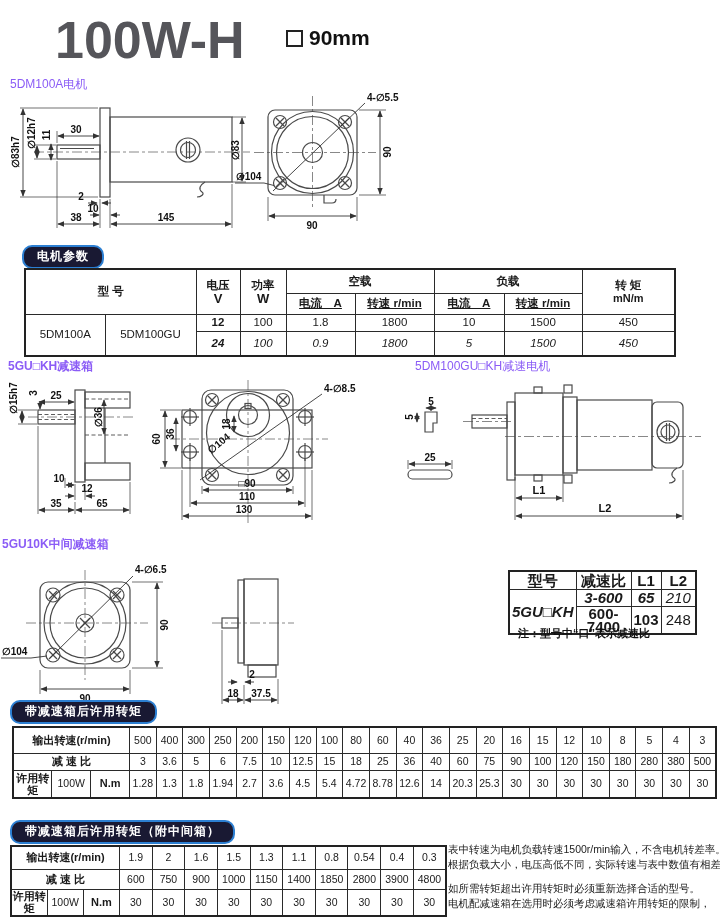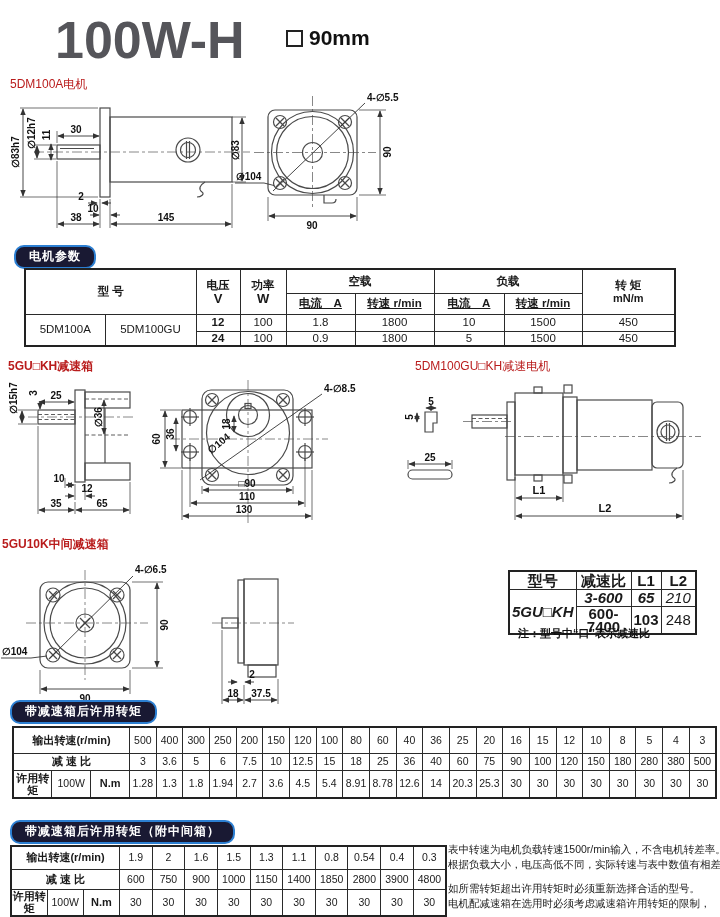--- a/index.html
+++ b/index.html
@@ -4,21 +4,21 @@
 <style>
   html,body{margin:0;padding:0;}
   body{width:720px;height:917px;background:#ffffff;position:relative;overflow:hidden;
        font-family:"Liberation Sans",sans-serif;color:#1a1a1a;}
   .abs{position:absolute;}
   
   .title{font-size:52px;font-weight:bold;color:#55555a;letter-spacing:0px;line-height:56px;}
   .size-wrap{display:flex;align-items:center;gap:6px;}
   .size-square{display:inline-block;width:13px;height:13px;border:2.5px solid #222;}
   .size-text{font-size:21px;font-weight:bold;color:#111;}
-  .dwg-label{font-size:12px;color:#b91c1c;white-space:nowrap;}
+  .dwg-label{font-size:12px;color:#8b5cf6;white-space:nowrap;}
   .dwg-label.b{font-weight:bold;}
   
   .badge{position:absolute;background:#191933;border:2px solid #2c7fd2;border-radius:10px;
          color:#fff;font-size:12px;font-weight:bold;padding:1px 13px 2px 13px;
          letter-spacing:1px;white-space:nowrap;}
   
   table{border-collapse:collapse;position:absolute;table-layout:fixed;background:#fff;}
   td{border:1px solid #2a2a2a;text-align:center;vertical-align:middle;padding:0;
      font-size:11px;line-height:13px;overflow:hidden;}
   .thick{border:2px solid #222;}
@@ -144,21 +144,21 @@
     <line class="ext" x1="131" y1="107" x2="158" y2="107"></line>
     <line class="dim" x1="152" y1="23" x2="152" y2="106" marker-start="url(#arw)" marker-end="url(#arw)"></line>
     <text transform="rotate(-90 160 64)" x="160" y="67">90</text>
     <line class="ext" x1="40" y1="109" x2="40" y2="133"></line>
     <line class="ext" x1="129" y1="109" x2="129" y2="133"></line>
     <line class="dim" x1="41" y1="128" x2="128" y2="128" marker-start="url(#arw)" marker-end="url(#arw)"></line>
     <text x="84" y="141">90</text>
   </g>
 </svg>
 
-<div class="badge" style="left:14px;top:245px;">电机参数</div>
+<div class="badge" style="left:22px;top:245px;">电机参数</div>
 
 <table class="mt thick" style="left:24px;top:268px;width:650px;">
   <colgroup>
     <col style="width:80px">
       <col style="width:91px">
       <col style="width:44px">
       <col style="width:46px">
     <col style="width:69px">
       <col style="width:79px">
       <col style="width:70px">
@@ -193,21 +193,21 @@
     <td rowspan="2">5DM100A</td>
     <td rowspan="2">5DM100GU</td>
     <td class="b">12</td>
     <td>100</td>
     <td>1.8</td>
     <td>1800</td>
     <td>10</td>
     <td>1500</td>
     <td>450</td>
   </tr>
-  <tr style="height:15px;">
+  <tr style="height:25px;font-style:italic;">
     <td class="b">24</td>
     <td>100</td>
     <td>0.9</td>
     <td>1800</td>
     <td>5</td>
     <td>1500</td>
     <td>450</td>
   </tr>
 </tbody>
   </table>
@@ -520,21 +520,21 @@
     <td class="lbl">N.m</td>
 
   <td>1.28</td>
         <td>1.3</td>
         <td>1.8</td>
         <td>1.94</td>
         <td>2.7</td>
         <td>3.6</td>
         <td>4.5</td>
         <td>5.4</td>
-        <td>8.91</td>
+        <td>4.72</td>
         <td>8.78</td>
         <td>12.6</td>
         <td>14</td>
         <td>20.3</td>
         <td>25.3</td>
         <td>30</td>
         <td>30</td>
         <td>30</td>
         <td>30</td>
         <td>30</td>

